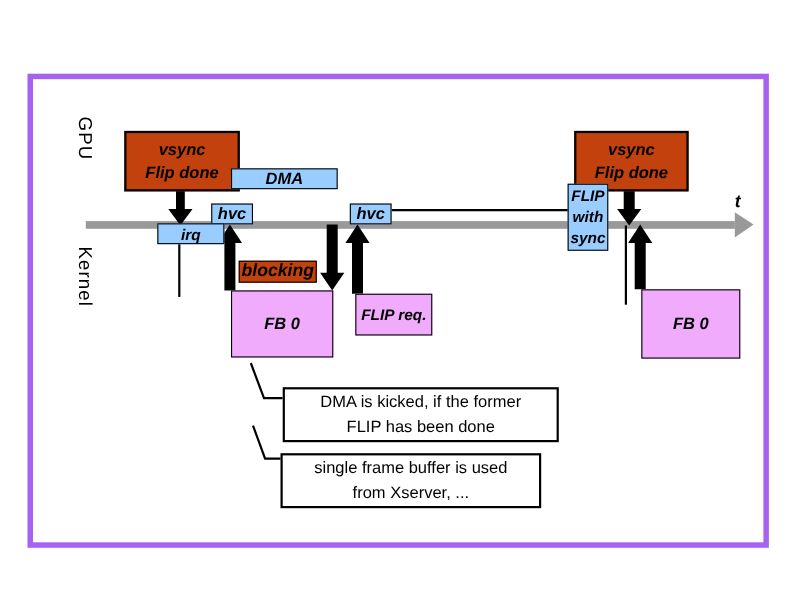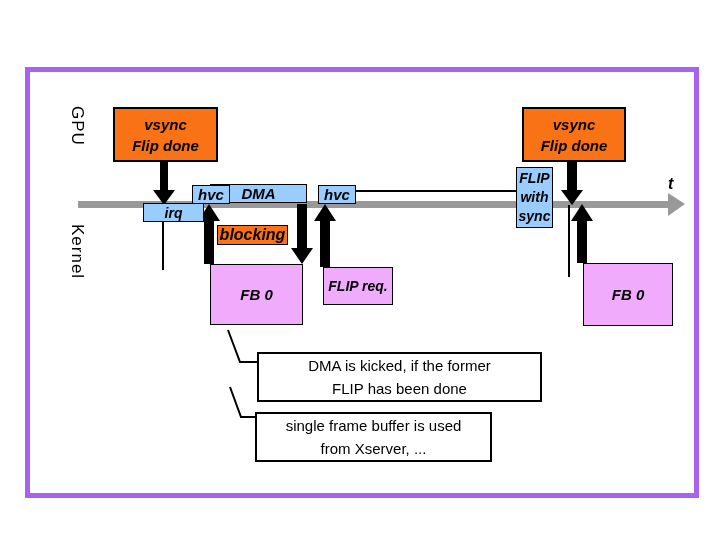--- a/index.html
+++ b/index.html
@@ -6,21 +6,21 @@
   #screen{position:relative;width:720px;height:540px;background:#ffffff;overflow:hidden;
           font-family:"Liberation Sans","DejaVu Sans",sans-serif;color:#000;}
   #frame{position:absolute;left:25px;top:67px;width:674px;height:431px;box-sizing:border-box;
          border:5px solid #a763ef;background:#ffffff;}
   #arrow-layer{position:absolute;left:0;top:0;width:720px;height:540px;z-index:1;}
   .lane-label{position:absolute;z-index:2;writing-mode:vertical-rl;text-orientation:mixed;
               font-size:17px;letter-spacing:1px;}
   .box{position:absolute;z-index:2;box-sizing:border-box;border:1px solid #000;
        display:flex;align-items:center;justify-content:center;text-align:center;
        font-style:italic;font-weight:bold;white-space:pre-line;}
-  .white{background:#f97316;}
+  .white{background:#c2410c;margin-top:12px;}
   .blue{background:#99ccff;}
   .lavender{background:#f0abfc;}
   .b2{border-width:2px;}
   .callout{position:absolute;z-index:2;box-sizing:border-box;border:2px solid #000;background:#ffffff;
            display:flex;align-items:center;justify-content:center;text-align:center;
            font-size:15px;line-height:23px;white-space:pre-line;}
   #vsync-left,#vsync-right{font-size:15px;line-height:21px;}
   #dma-box,#hvc1-box,#hvc2-box{font-size:15px;}
   #irq-box{font-size:14px;}
   #flip-sync-box{font-size:14px;line-height:19px;}
@@ -61,32 +61,32 @@
   <div class="lane-label" style="left:67px;top:106px;">GPU</div>
   <div class="lane-label" style="left:67px;top:224px;">Kernel</div>
 
   <div id="t-label" style="left:668px;top:175px;">t</div>
 
   <div id="vsync-left" class="box white b2" style="left:113px;top:107px;width:105px;height:55px;">vsync
 Flip done</div>
   <div id="vsync-right" class="box white b2" style="left:522px;top:107px;width:104px;height:55px;">vsync
 Flip done</div>
 
-  <div id="dma-box" class="box blue" style="left:210px;top:184px;width:97px;height:19px;">DMA</div>
+  <div id="dma-box" class="box blue" style="left:210px;top:153px;width:97px;height:19px;">DMA</div>
   <div id="hvc1-box" class="box blue" style="left:192px;top:185px;width:38px;height:19px;">hvc</div>
   <div id="hvc2-box" class="box blue" style="left:318px;top:185px;width:38px;height:19px;">hvc</div>
   <div id="irq-box" class="box blue" style="left:143px;top:203px;width:61px;height:19px;">irq</div>
   <div id="flip-sync-box" class="box blue" style="left:516px;top:167px;width:37px;height:61px;">FLIP
 with
 sync</div>
 
   <div id="blocking-box" class="box white" style="left:217px;top:225px;width:71px;height:20px;">blocking</div>
 
   <div id="fb0-left-box" class="box lavender" style="left:210px;top:264px;width:93px;height:61px;">FB 0</div>
   <div id="flip-req-box" class="box lavender" style="left:323px;top:267px;width:70px;height:38px;">FLIP req.</div>
   <div id="fb0-right-box" class="box lavender" style="left:583px;top:263px;width:90px;height:63px;">FB 0</div>
 
-  <div class="callout" style="left:257px;top:352px;width:285px;height:50px;">DMA is kicked, if the former
+  <div class="callout" style="left:257px;top:352px;width:251px;height:50px;">DMA is kicked, if the former
 FLIP has been done</div>
   <div class="callout" style="left:255px;top:412px;width:237px;height:50px;">single frame buffer is used
 from Xserver, ...</div>
 
 </div>
 
 </body></html>

